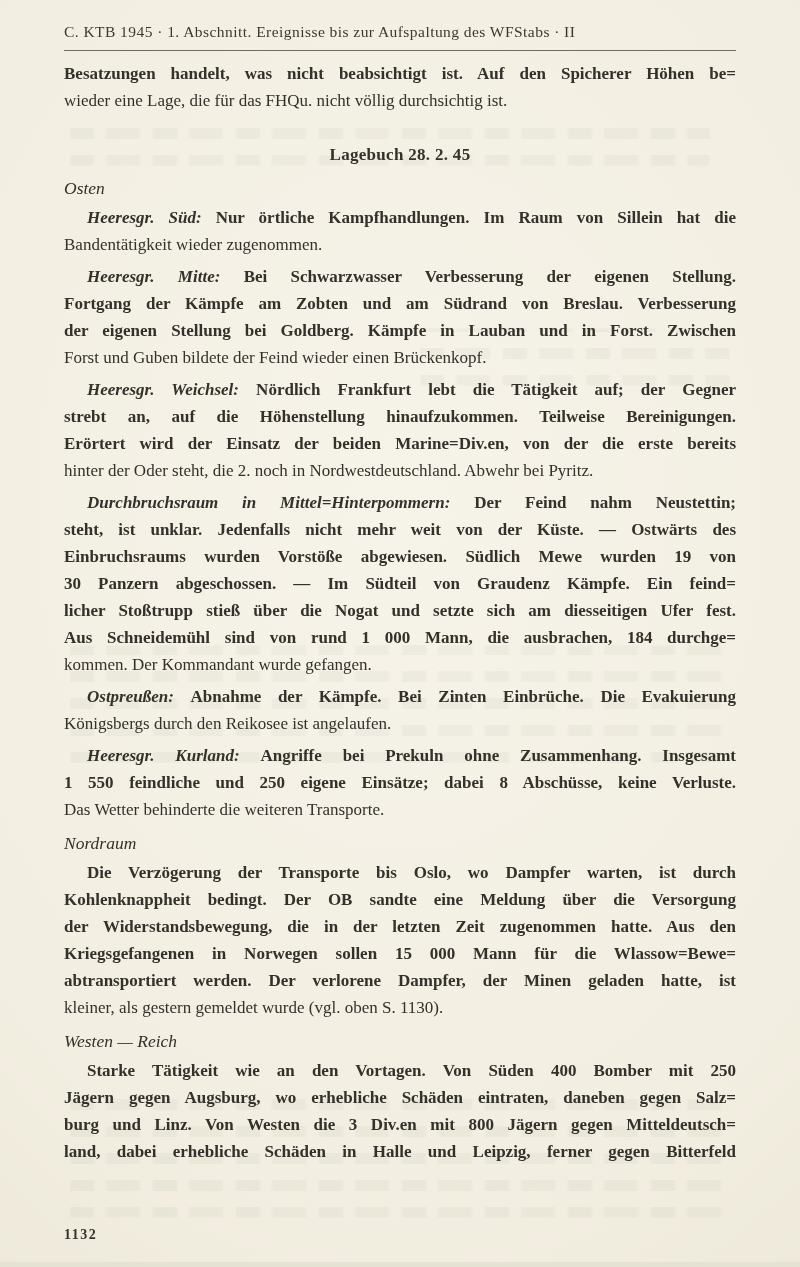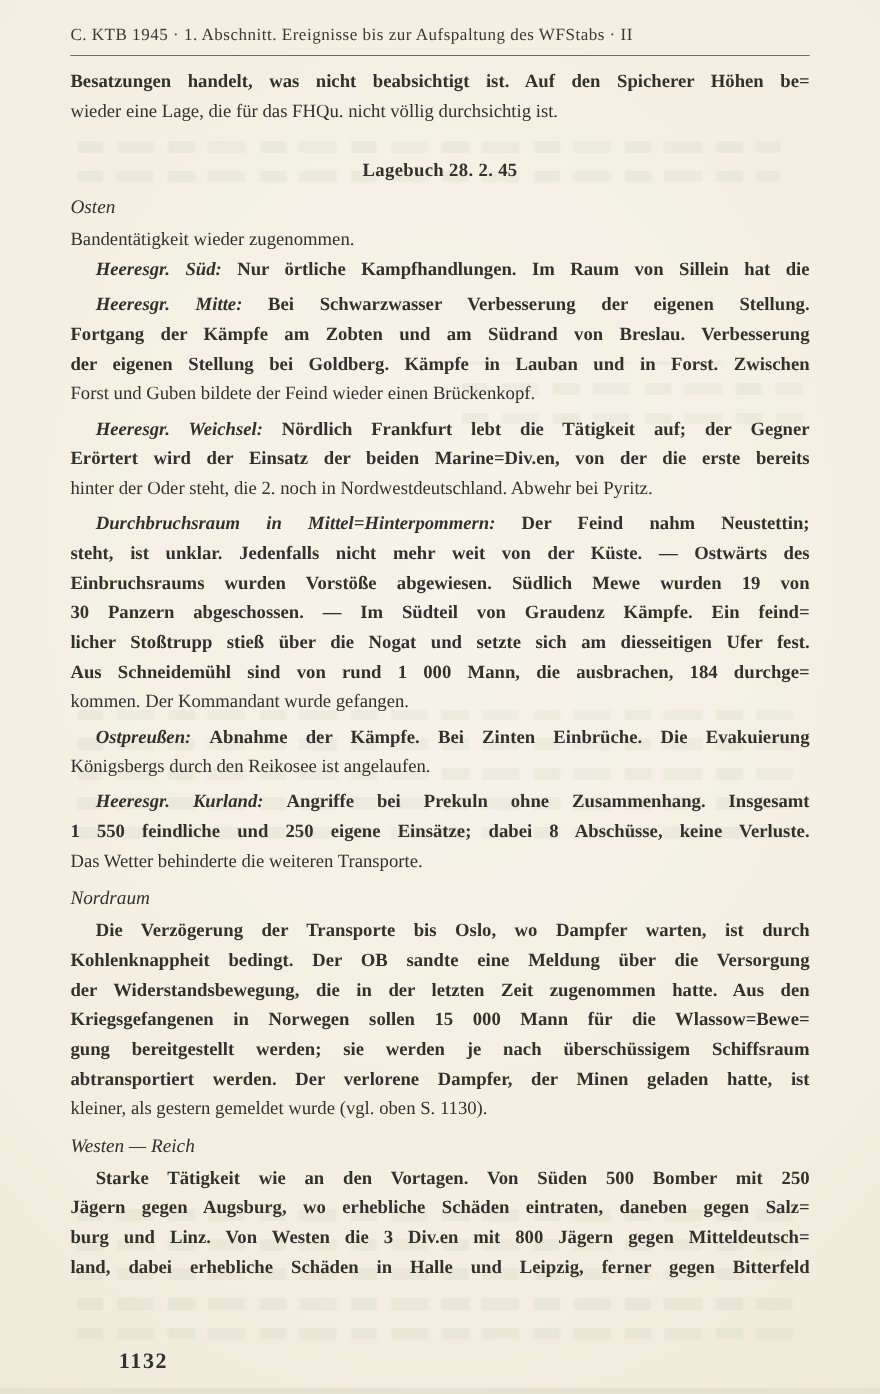--- a/index.html
+++ b/index.html
@@ -48,21 +48,21 @@
   .cont   { margin-top: 0; }
   .date-heading {
     margin-top: 27px; text-align: center;
     font-weight: bold; font-size: 17px; letter-spacing: .3px;
   }
   .section-title { margin-top: 7px; font-style: italic; font-size: 17.5px; }
   .section-title + .para { margin-top: 2px; }
   .lead { font-style: italic; }
   .page-number {
     position: absolute; left: 64px; top: 1227px;
-    font-size: 20px; font-weight: bold; letter-spacing: 1.5px; color: #34322c; margin-left: 44px;
+    font-size: 14px; font-weight: bold; letter-spacing: 1.5px; color: #34322c;
   }
 </style>
 </head>
 <body>
 
 <div class="page">
 
   <div class="bleed b1"></div>
   <div class="bleed b2"></div>
   <div class="bleed b3"></div>
@@ -78,33 +78,34 @@
     <div class="para cont">
       <div class="line jl">Besatzungen handelt, was nicht beabsichtigt ist. Auf den Spicherer Höhen be=</div>
       <div class="line end">wieder eine Lage, die für das FHQu. nicht völlig durchsichtig ist.</div>
     </div>
 
     <div class="date-heading">Lagebuch 28. 2. 45</div>
 
     <div class="section-title">Osten</div>
 
     <div class="para">
+      <div class="line jl indent"><i class="lead">Heeresgr. Süd: </i><span>Nur örtliche Kampfhandlungen. Im Raum von Sillein hat die</span></div>
       <div class="line end">Bandentätigkeit wieder zugenommen.</div>
-      <div class="line jl indent"><i class="lead">Heeresgr. Süd: </i><span>Nur örtliche Kampfhandlungen. Im Raum von Sillein hat die</span></div>
     </div>
 
     <div class="para">
       <div class="line jl indent"><i class="lead">Heeresgr. Mitte: </i><span>Bei Schwarzwasser Verbesserung der eigenen Stellung.</span></div>
       <div class="line jl">Fortgang der Kämpfe am Zobten und am Südrand von Breslau. Verbesserung</div>
       <div class="line jl">der eigenen Stellung bei Goldberg. Kämpfe in Lauban und in Forst. Zwischen</div>
       <div class="line end">Forst und Guben bildete der Feind wieder einen Brückenkopf.</div>
     </div>
 
     <div class="para">
       <div class="line jl indent"><i class="lead">Heeresgr. Weichsel: </i><span>Nördlich Frankfurt lebt die Tätigkeit auf; der Gegner</span></div>
+      <div class="line jl">strebt an, auf die Höhenstellung hinaufzukommen. Teilweise Bereinigungen.</div>
       <div class="line jl">Erörtert wird der Einsatz der beiden Marine=Div.en, von der die erste bereits</div>
       <div class="line end">hinter der Oder steht, die 2. noch in Nordwestdeutschland. Abwehr bei Pyritz.</div>
     </div>
 
     <div class="para">
       <div class="line jl indent"><i class="lead">Durchbruchsraum in Mittel=Hinterpommern: </i><span>Der Feind nahm Neustettin;</span></div>
       <div class="line jl">steht, ist unklar. Jedenfalls nicht mehr weit von der Küste. — Ostwärts des</div>
       <div class="line jl">Einbruchsraums wurden Vorstöße abgewiesen. Südlich Mewe wurden 19 von</div>
       <div class="line jl">30 Panzern abgeschossen. — Im Südteil von Graudenz Kämpfe. Ein feind=</div>
       <div class="line jl">licher Stoßtrupp stieß über die Nogat und setzte sich am diesseitigen Ufer fest.</div>
@@ -123,29 +124,28 @@
       <div class="line end">Das Wetter behinderte die weiteren Transporte.</div>
     </div>
 
     <div class="section-title">Nordraum</div>
 
     <div class="para">
       <div class="line jl indent">Die Verzögerung der Transporte bis Oslo, wo Dampfer warten, ist durch</div>
       <div class="line jl">Kohlenknappheit bedingt. Der OB sandte eine Meldung über die Versorgung</div>
       <div class="line jl">der Widerstandsbewegung, die in der letzten Zeit zugenommen hatte. Aus den</div>
       <div class="line jl">Kriegsgefangenen in Norwegen sollen 15 000 Mann für die Wlassow=Bewe=</div>
-      <div class="line jl">gung bereitgestellt werden; sie werden je nach überschüssigem Schiffsraum</div>
       <div class="line jl">abtransportiert werden. Der verlorene Dampfer, der Minen geladen hatte, ist</div>
       <div class="line end">kleiner, als gestern gemeldet wurde (vgl. oben S. 1130).</div>
     </div>
 
     <div class="section-title">Westen — Reich</div>
 
     <div class="para">
-      <div class="line jl indent">Starke Tätigkeit wie an den Vortagen. Von Süden 500 Bomber mit 250</div>
+      <div class="line jl indent">Starke Tätigkeit wie an den Vortagen. Von Süden 400 Bomber mit 250</div>
       <div class="line jl">Jägern gegen Augsburg, wo erhebliche Schäden eintraten, daneben gegen Salz=</div>
       <div class="line jl">burg und Linz. Von Westen die 3 Div.en mit 800 Jägern gegen Mitteldeutsch=</div>
       <div class="line jl">land, dabei erhebliche Schäden in Halle und Leipzig, ferner gegen Bitterfeld</div>
     </div>
 
   </div>
 
   <div class="page-number">1132</div>
 
 </div>

